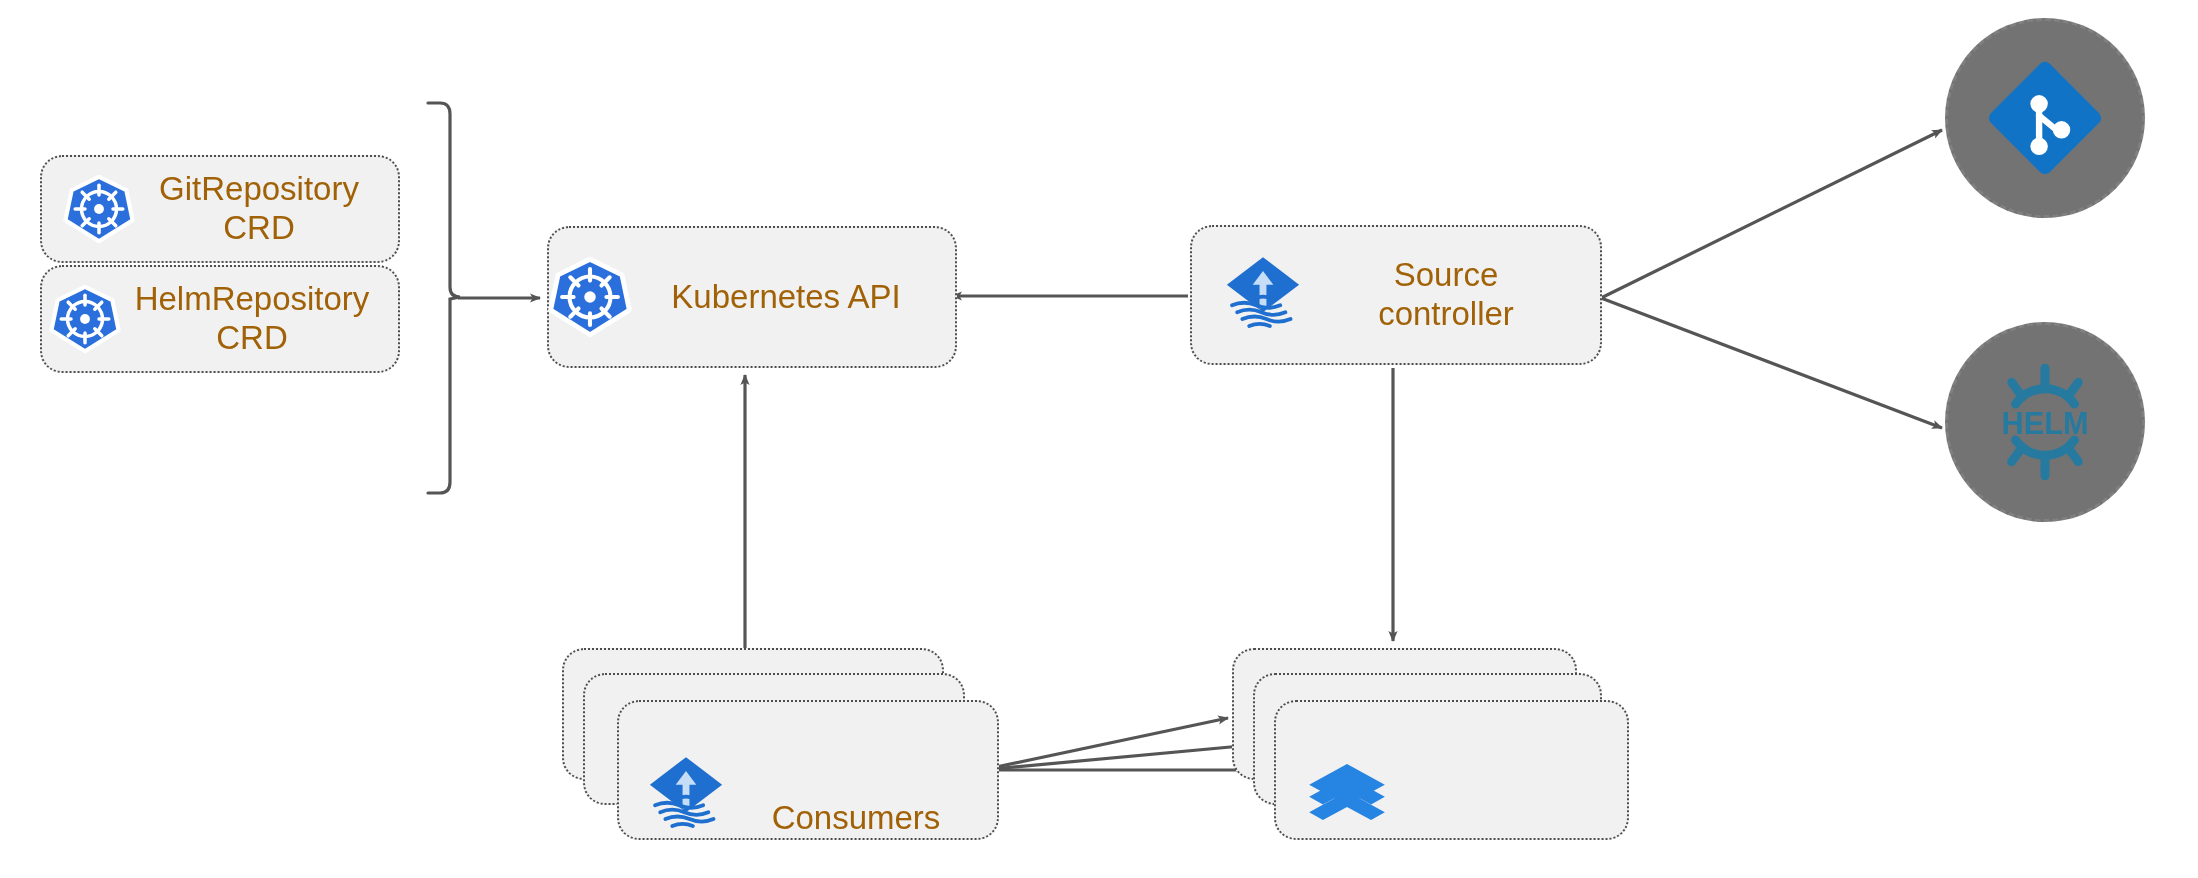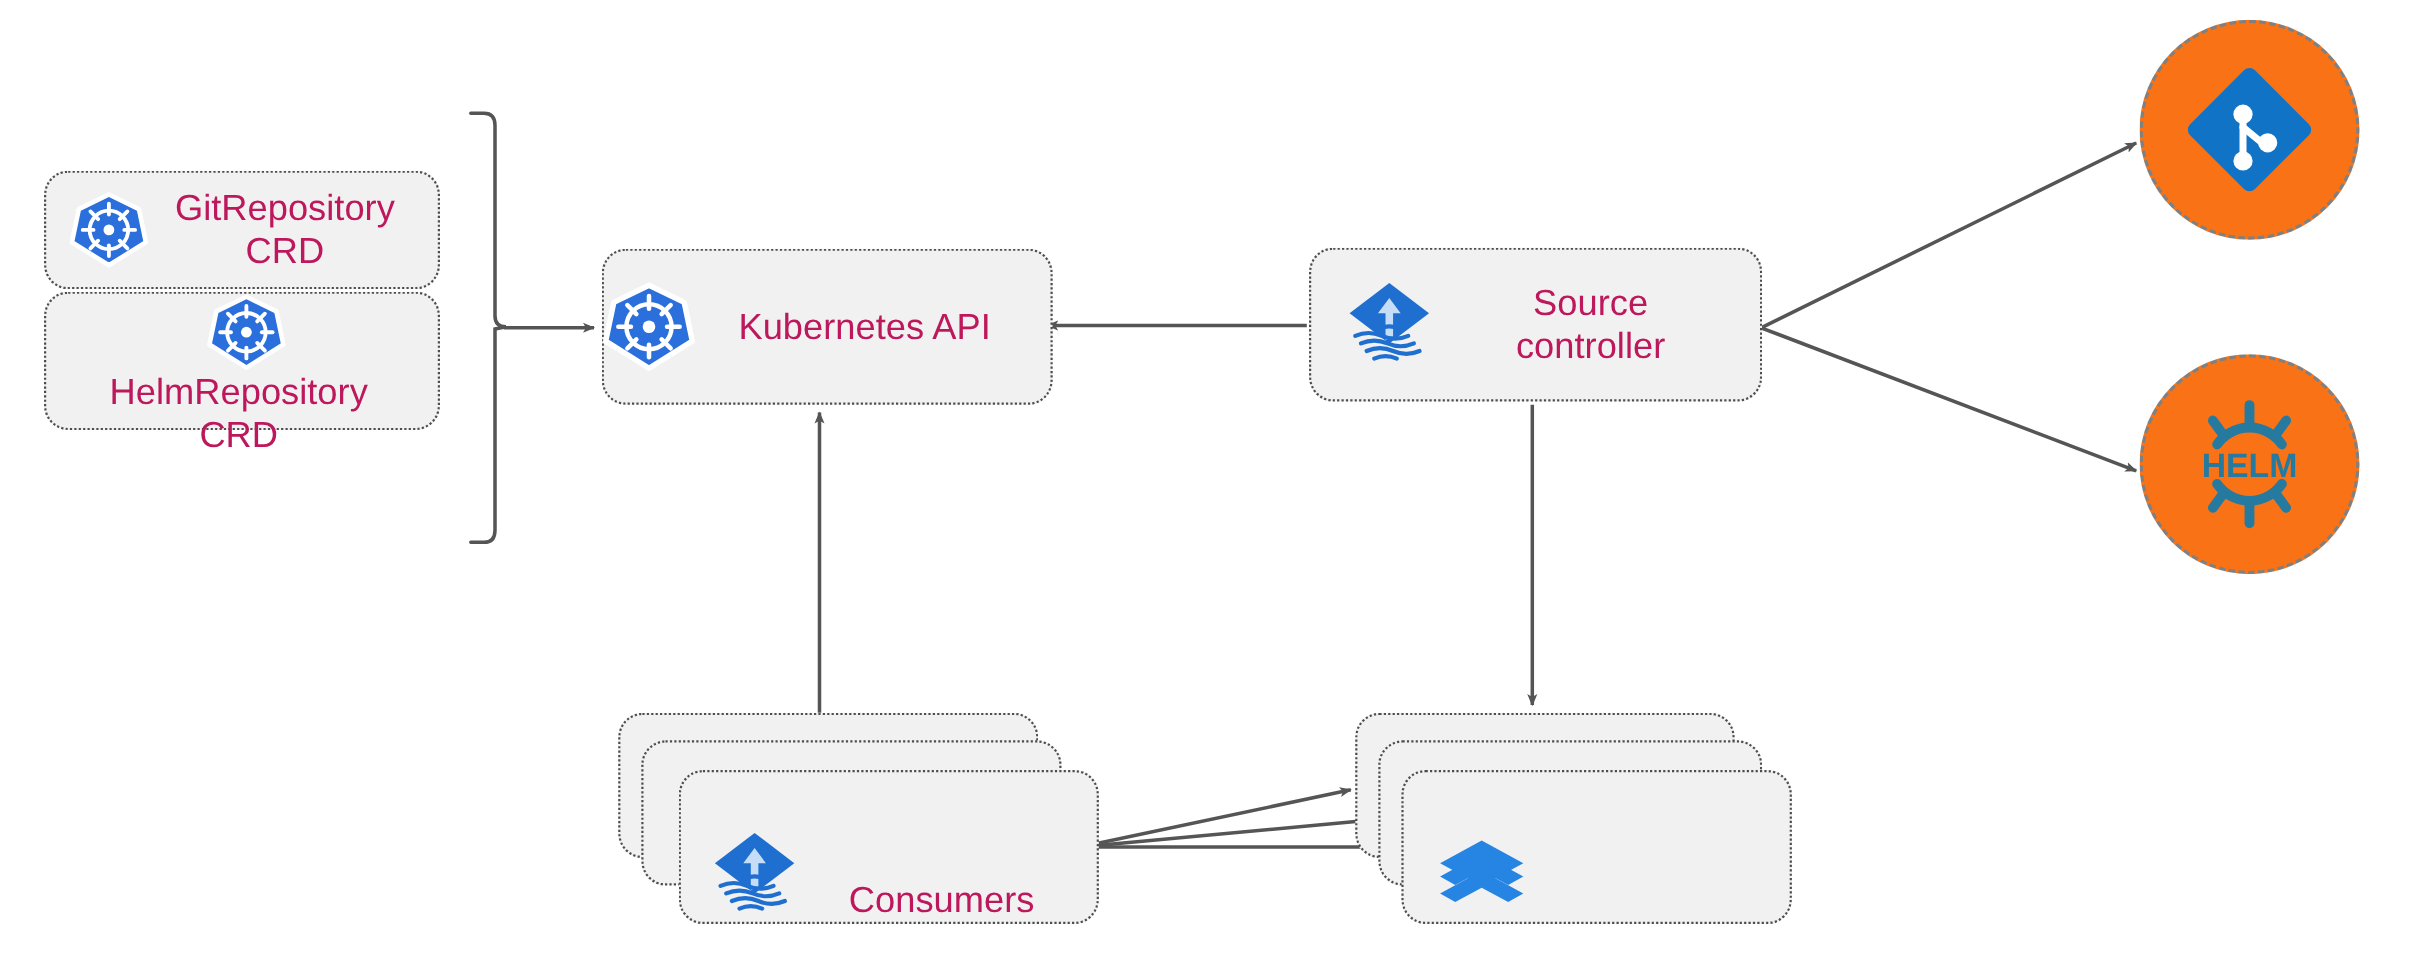--- a/index.html
+++ b/index.html
@@ -44,37 +44,37 @@
     z-index: 1;
   }
   .node.stack-mid {
     z-index: 2;
   }
   .node.stack-front {
     z-index: 3;
     align-items: flex-end;
   }
   .node-label {
-    color: #be185d;
+    color: #a16207;
     font-size: 33px;
     line-height: 1.18;
     text-align: center;
     white-space: pre-line;
     flex: 1 1 auto;
     padding-right: 14px;
   }
   .node-icon {
     flex: 0 0 auto;
     display: block;
   }
   
   .circle {
     position: absolute;
     box-sizing: border-box;
-    background: #f97316;
+    background: #737373;
     border: 3px dashed #808080;
     border-radius: 50%;
     display: flex;
     align-items: center;
     justify-content: center;
   }
   svg { display: block; overflow: visible; }
 </style>
 </head>
 <body>
@@ -125,21 +125,21 @@
           <line x1="74" y1="26" x2="64" y2="36"></line>
           <line x1="36" y1="64" x2="26" y2="74"></line>
         </g>
         <circle cx="50" cy="50" r="7" fill="#ffffff"></circle>
       </svg>
     </span>
     <span class="node-label">GitRepository
 CRD</span>
   </div>
 
-  <div class="node" style="left:40px; top:265px; width:360px; height:126px; padding-left:8px;flex-direction:column;">
+  <div class="node" style="left:40px; top:265px; width:360px; height:108px; padding-left:8px;">
     <span class="node-icon">
       <svg width="70" height="70" viewBox="0 0 100 100">
         <polygon points="50,4 89,23 98,66 50,96 2,66 11,23" fill="#2a6fdb" stroke="#ffffff" stroke-width="6" stroke-linejoin="round"></polygon>
         <g stroke="#ffffff" stroke-width="5" fill="none" stroke-linecap="round">
           <circle cx="50" cy="50" r="25"></circle>
           <line x1="50" y1="16" x2="50" y2="30"></line>
           <line x1="50" y1="70" x2="50" y2="84"></line>
           <line x1="16" y1="50" x2="30" y2="50"></line>
           <line x1="70" y1="50" x2="84" y2="50"></line>
           <line x1="26" y1="26" x2="36" y2="36"></line>

